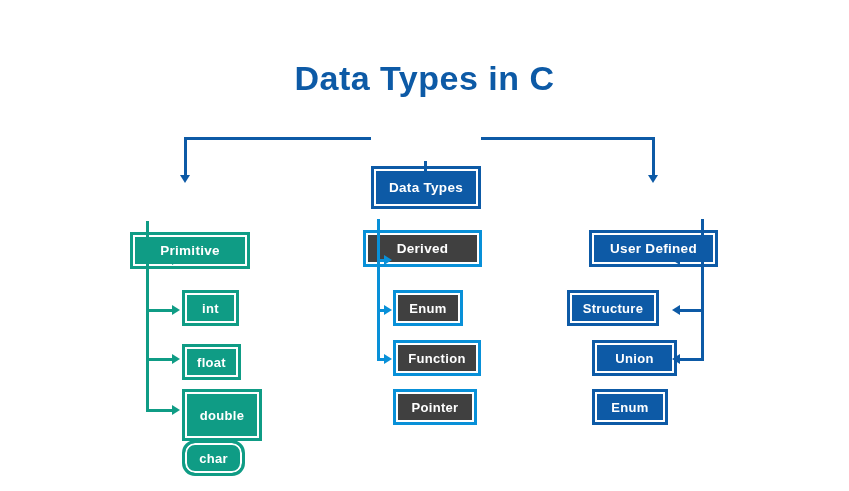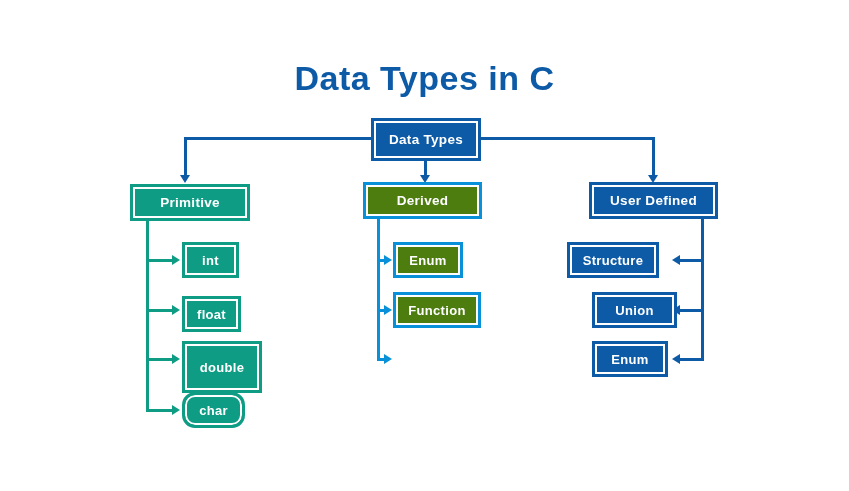--- a/index.html
+++ b/index.html
@@ -28,23 +28,24 @@
     box-sizing: border-box;
     display: flex;
     align-items: center;
     justify-content: center;
     color: #ffffff;
     font-weight: 700;
     font-size: 13px;
     letter-spacing: 0.3px;
     border: 3px solid;
     box-shadow: inset 0 0 0 2px #ffffff;
+    margin-top: 48px;
   }
   .green-node { background:#0F9C85; border-color:#0F9C85; }
-  .lblue-node { background:#4d7c0f; border-color:#0890D8; }
+  .lblue-node { background:#404040; border-color:#0890D8; }
   .dblue-node { background:#0D5AA6; border-color:#0D5AA6; }
 
   .line { position: absolute; }
   .green-bg { background:#0F9C85; }
   .lblue-bg { background:#0890D8; }
   .dblue-bg { background:#0D5AA6; }
 
   .arr { position:absolute; width:0; height:0; }
   .arr-down  { border-left:5.5px solid transparent; border-right:5.5px solid transparent; border-top:8px solid; }
   .arr-right { border-top:5.5px solid transparent; border-bottom:5.5px solid transparent; border-left:8px solid; }
@@ -99,20 +100,21 @@
   <div class="line lblue-bg" style="left:377px; top:258.5px; width:8px; height:3px;"></div>
   <div class="arr arr-right lblue-arr" style="left:384px; top:254.5px;"></div>
   <div class="node lblue-node" style="left:393px; top:242px; width:70px; height:36px;">Enum</div>
 
   <div class="line lblue-bg" style="left:377px; top:308.5px; width:8px; height:3px;"></div>
   <div class="arr arr-right lblue-arr" style="left:384px; top:304.5px;"></div>
   <div class="node lblue-node" style="left:393px; top:292px; width:88px; height:36px;">Function</div>
 
   <div class="line lblue-bg" style="left:377px; top:357.5px; width:8px; height:3px;"></div>
   <div class="arr arr-right lblue-arr" style="left:384px; top:353.5px;"></div>
+  <div class="node lblue-node" style="left:393px; top:341px; width:84px; height:36px;">Pointer</div>
 
   <div class="node dblue-node" style="left:589px; top:182px; width:129px; height:37px; font-size:13.5px;">User Defined</div>
   <div class="line dblue-bg" style="left:701px; top:219px; width:3px; height:142px;"></div>
 
   <div class="line dblue-bg" style="left:680px; top:258.5px; width:24px; height:3px;"></div>
   <div class="arr arr-left dblue-arr" style="left:672px; top:254.5px;"></div>
   <div class="node dblue-node" style="left:567px; top:242px; width:92px; height:36px;">Structure</div>
 
   <div class="line dblue-bg" style="left:680px; top:308.5px; width:24px; height:3px;"></div>
   <div class="arr arr-left dblue-arr" style="left:672px; top:304.5px;"></div>

